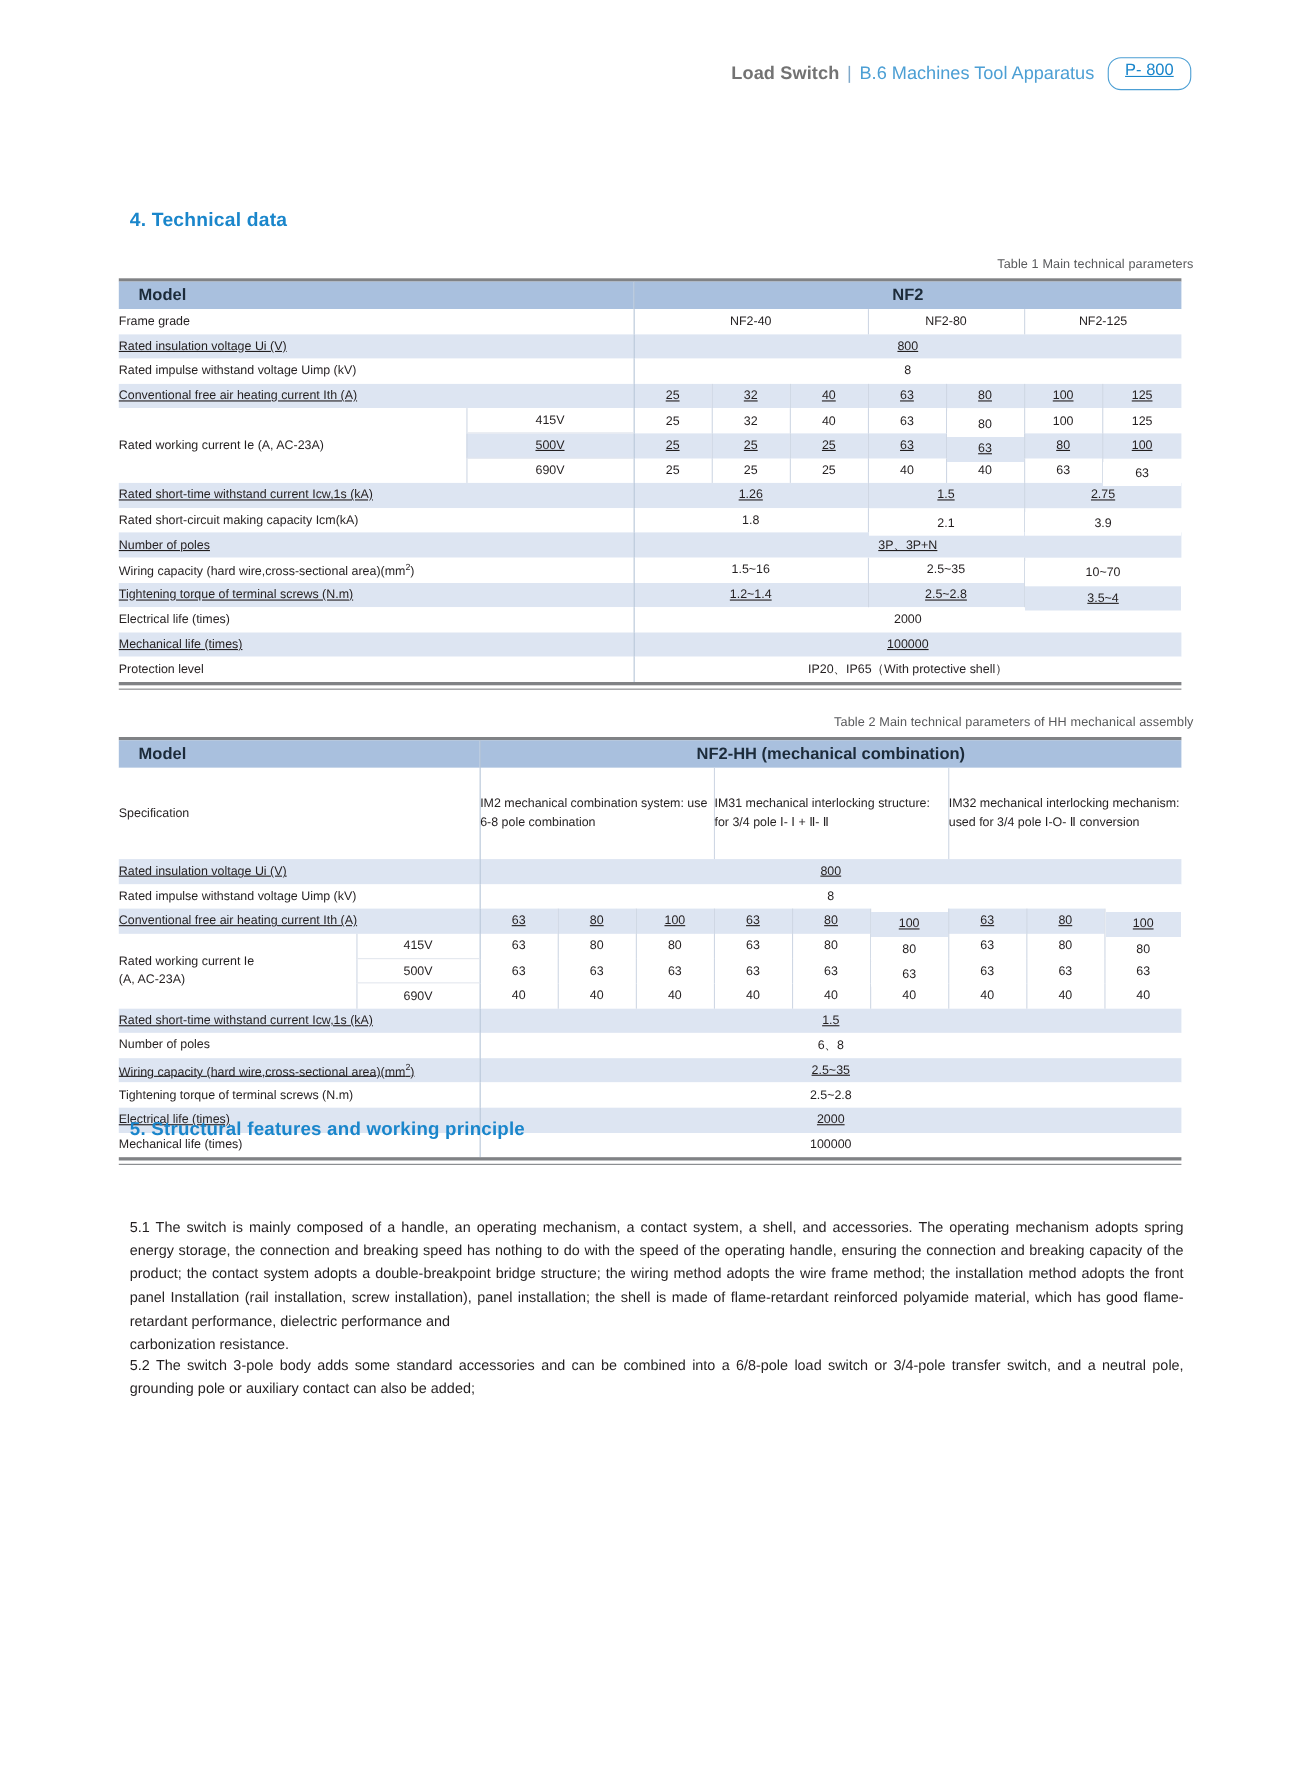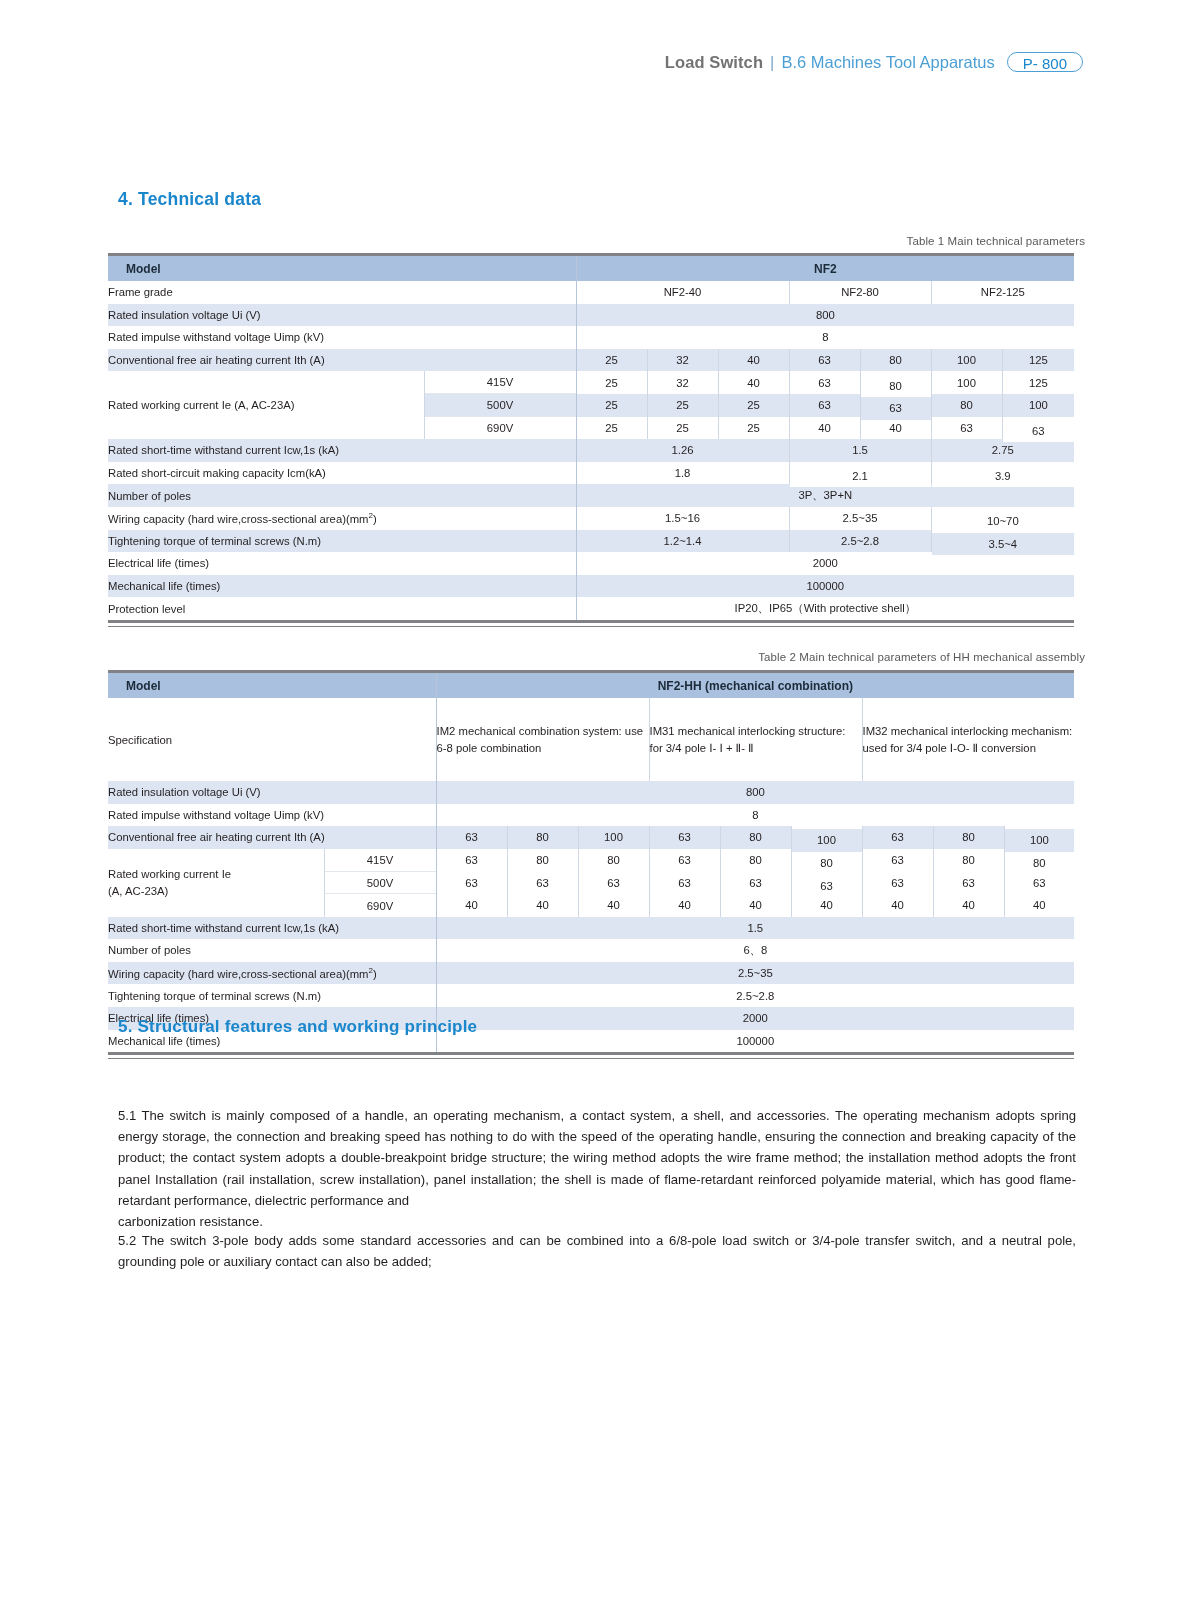--- a/index.html
+++ b/index.html
@@ -20,22 +20,23 @@
     font-size:16.5px; line-height:1;
     white-space:nowrap;
   }
   .ph-strong{ color:#737373; font-weight:bold; letter-spacing:.1px; }
   .ph-sep{ color:#7fa8c9; margin:0 7px; font-weight:400; }
   .ph-sub{ color:#4c9fd4; font-weight:400; }
   .ph-pill{
     margin-left:12px;
     border:1.4px solid #4c9fd4; border-radius:12px;
     color:#1a86cb; font-size:15px;
-    padding:3px 15px 0 15px;
+    padding:3px 15px 10px 15px;
     line-height:1;
+    text-decoration:underline;
   }
 
   
   .sec-h{
     position:absolute; left:118px;
     color:#1a86cb; font-weight:bold; letter-spacing:.2px;
   }
   #sec4{ top:189px; font-size:17.5px; }
   #sec5{ top:1017px; font-size:17px; }
 
@@ -64,37 +65,37 @@
     padding:0;
     vertical-align:middle;
   }
   .topline{ height:3px; background:#808285; }
   .botline2{ height:1px; background:#808285; margin-top:3px; }
 
   
   .hdr td{
     background:#a9c0de;
     height:25px;
-    font-size:12px;
+    font-size:15px;
     font-weight:bold;
     color:#1c2b3a;
   }
   .hdr td.lbl{ padding-left:18px; text-align:left; }
   .hdr td.val{ text-align:center; }
 
   
   td.lbl{
     padding-left:22px;
     text-align:left;
     white-space:nowrap;
   }
   td.ctr{ text-align:center; }
   td.sub{ text-align:center;margin-top:11px; }
 
-  tr.band td{ background:#dde5f2; }
+  tr.band td{ background:#dde5f2;text-decoration:underline; }
   tr.plain td{ background:#ffffff; }
 
   .vline{ border-left:1px solid #b6c5d8 !important; }
   .vline-soft{ border-left:1px solid #cfd7e4 !important; }
   .hline-soft{ border-top:1px solid #e3e7ee !important; }
 
   tr.r td{ height:22.6px; }
   tr.r2 td{ height:22.6px; }
 
   

